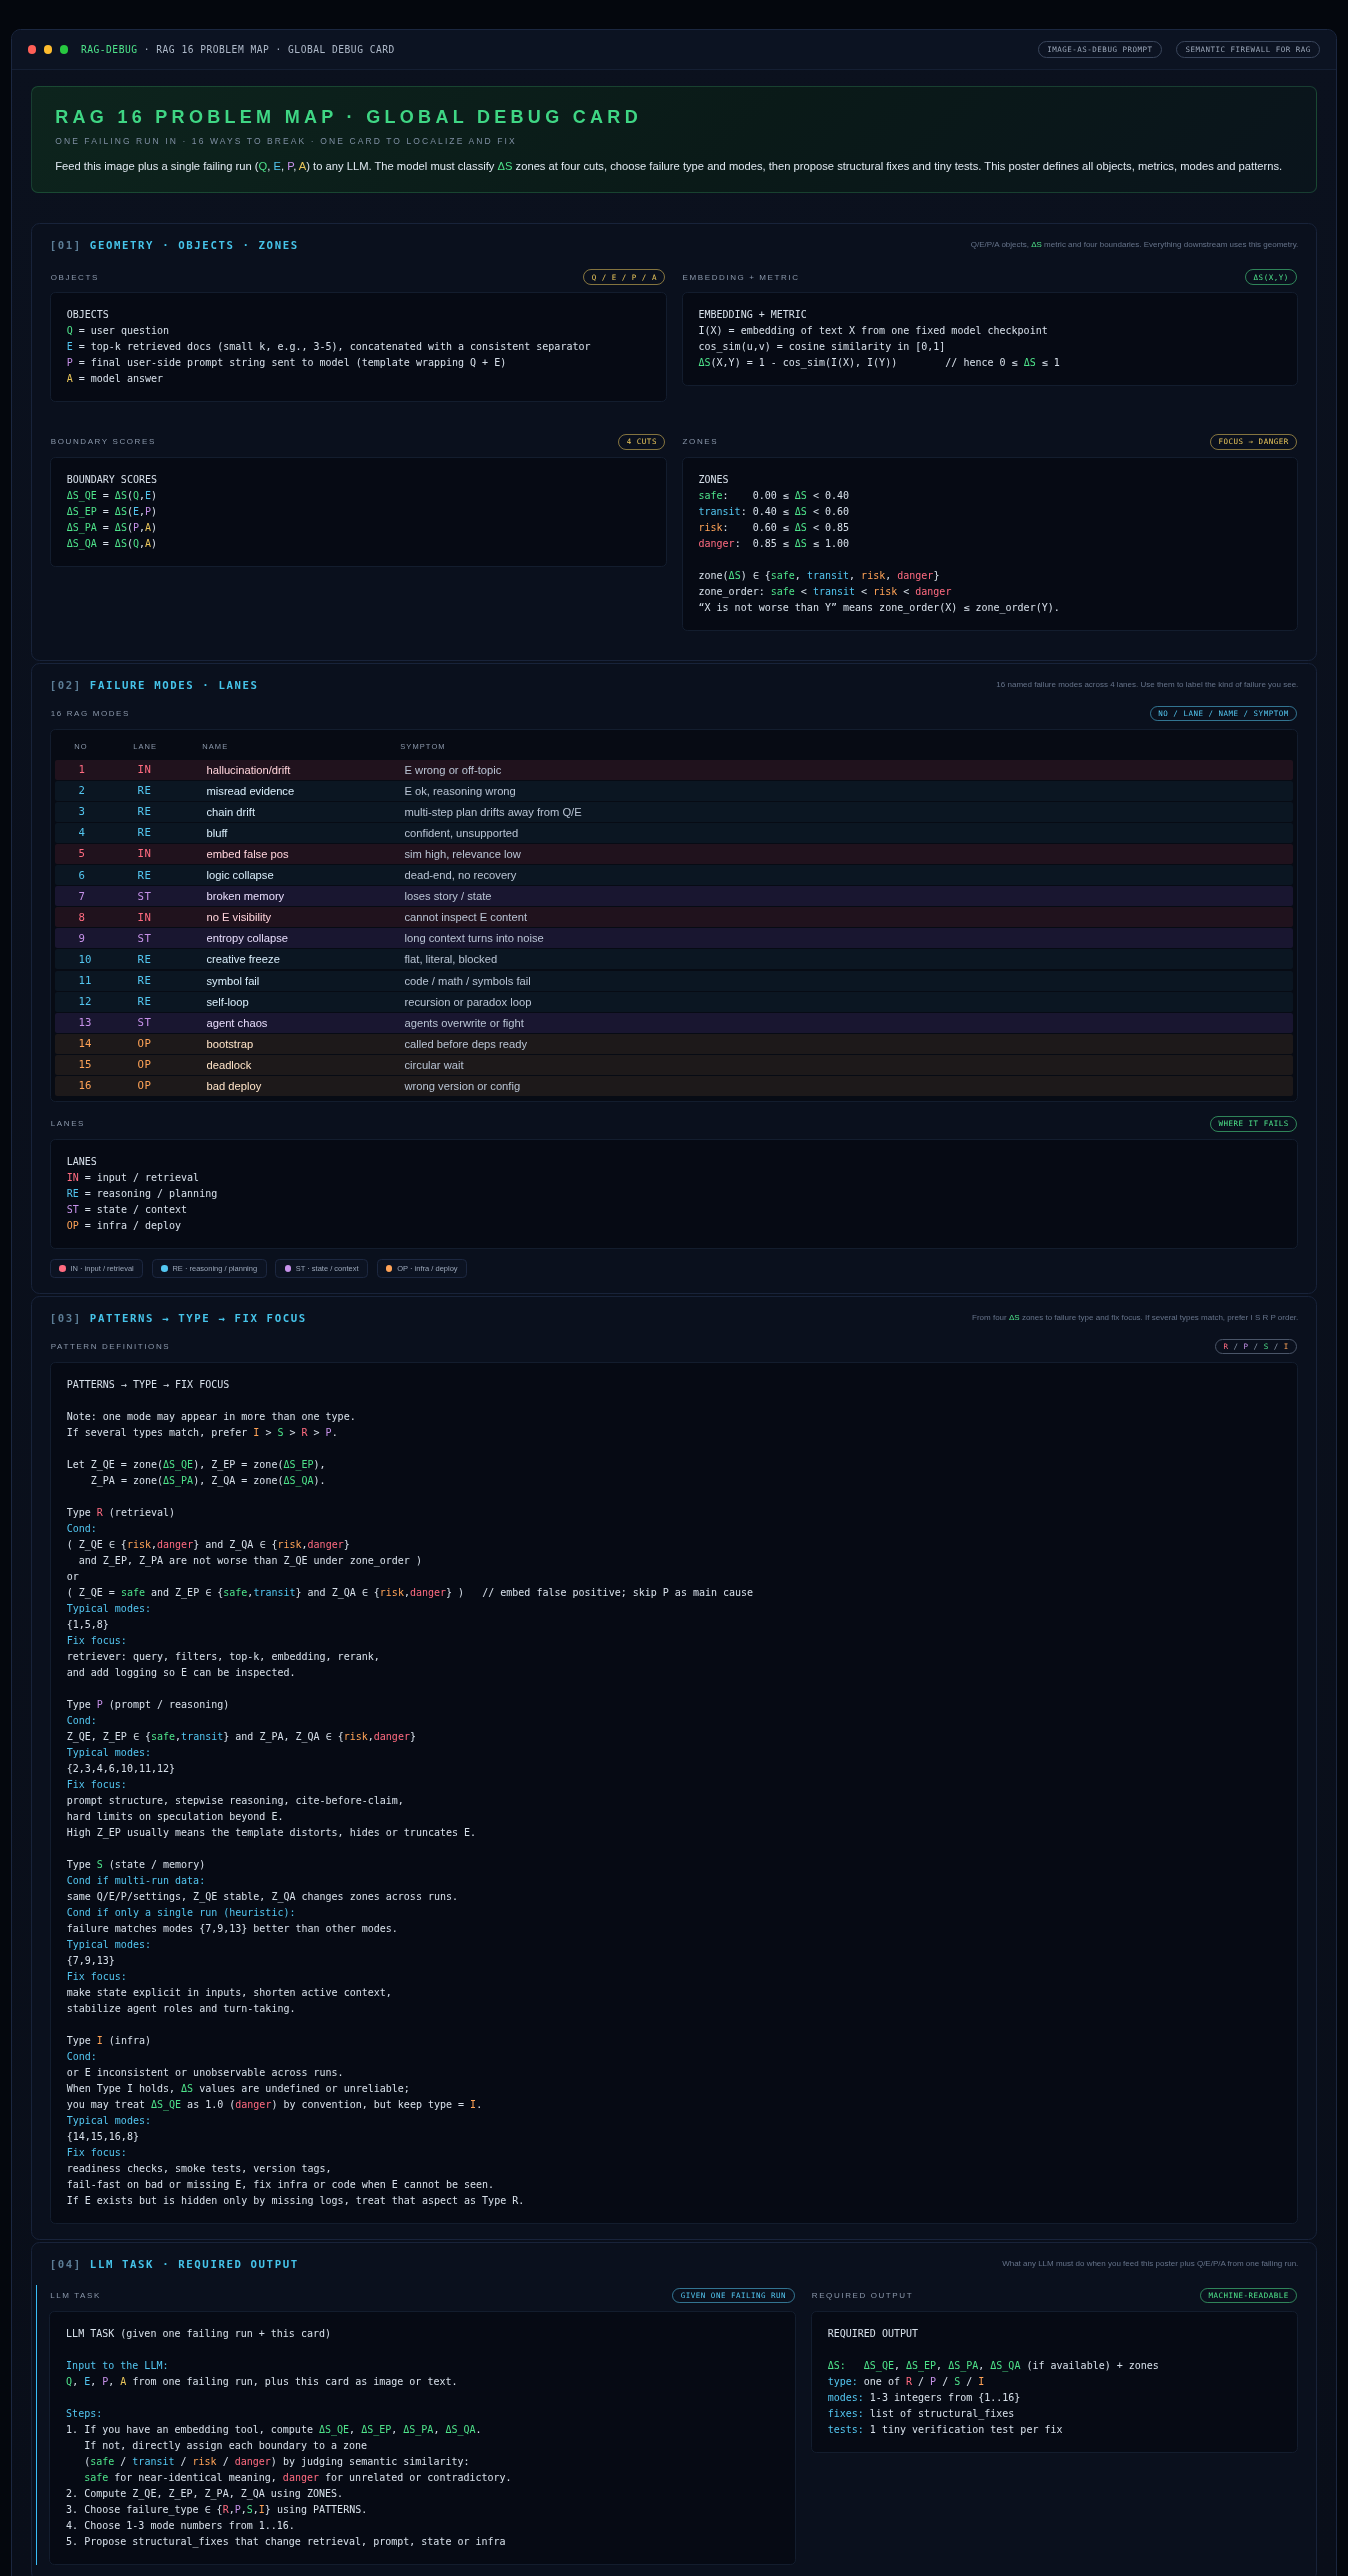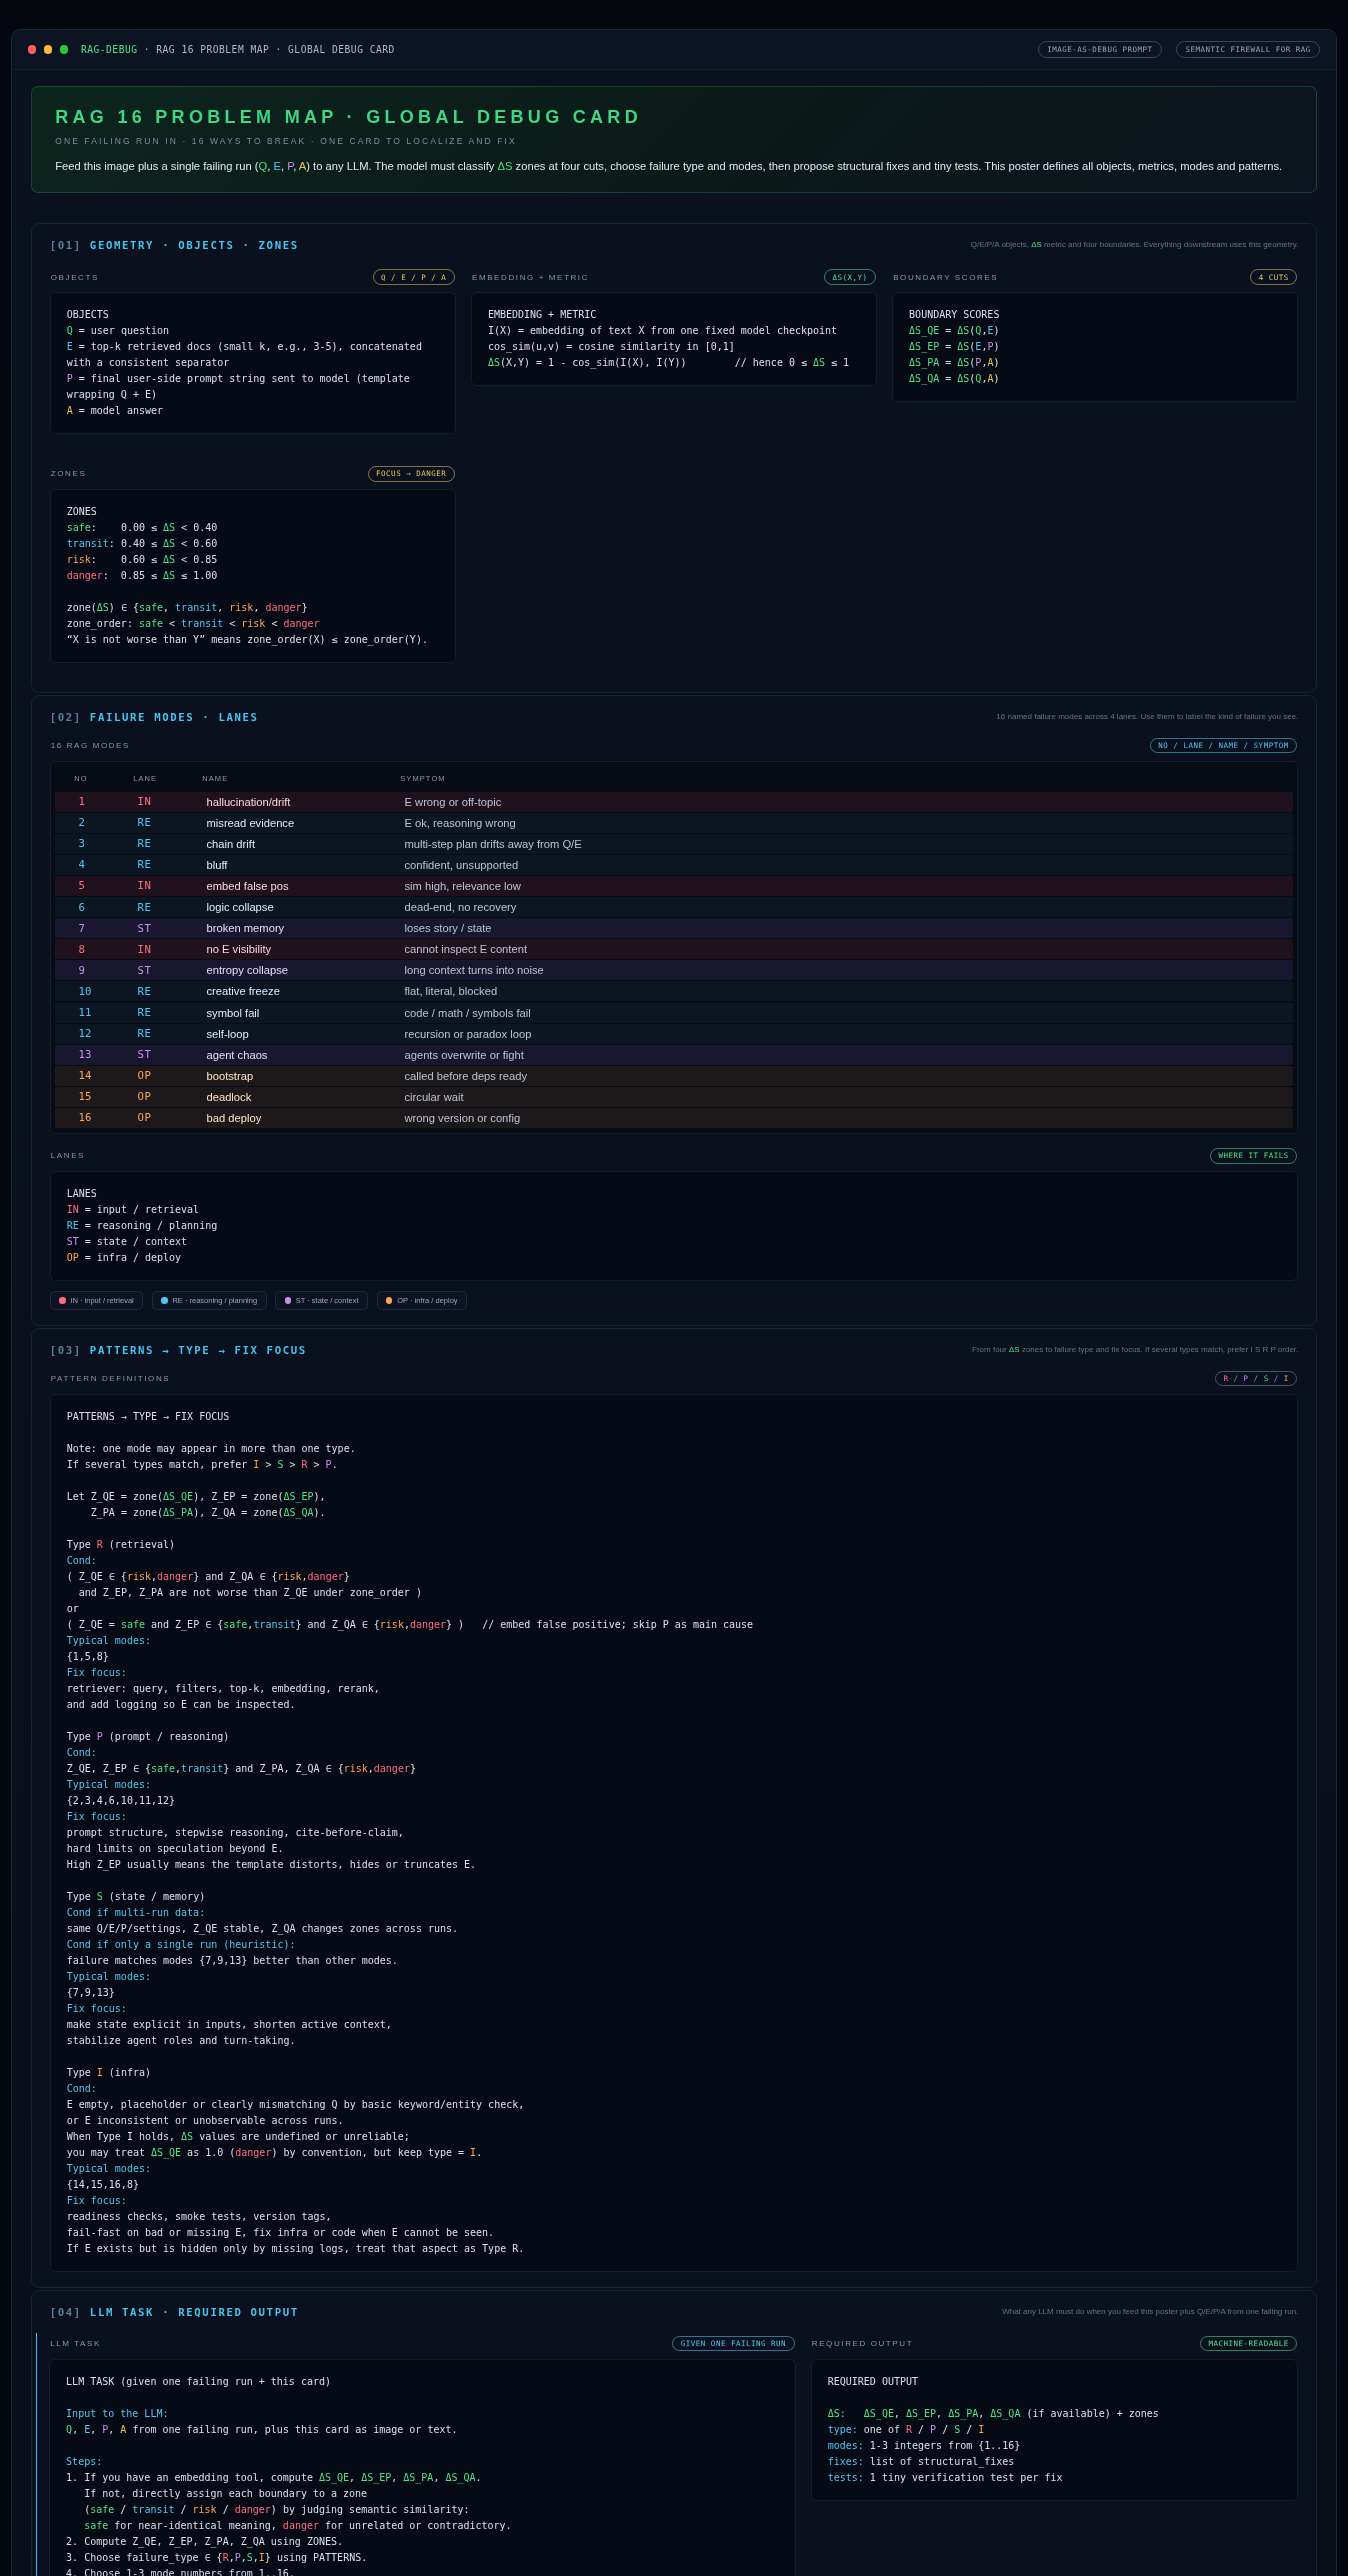--- a/index.html
+++ b/index.html
@@ -32,21 +32,21 @@
   .hero h1{font-size:18px;font-weight:600;letter-spacing:4.3px;color:#3fd684}
   .hero .sub{margin-top:8.5px;font-size:8.5px;letter-spacing:2.1px;color:#7f8fa3}
   .hero .lead{margin-top:14px;font-size:11.2px;color:var(--white)}
   
   .section{background:var(--card);border:0.5px solid var(--cardborder);border-radius:8.5px;
            padding:15px 18px;margin-bottom:2px}
   .sec-head{display:flex;justify-content:space-between;align-items:flex-start;margin-bottom:14px}
   .sec-title{font-family:"DejaVu Sans Mono",monospace;font-size:10.7px;letter-spacing:1.6px;color:#46c4ea;font-weight:bold}
   .sec-title .idx{color:#5c7d95}
   .sec-note{font-size:8px;color:var(--dim);text-align:right;max-width:342px;line-height:1.6}
-  .grid2{display:grid;grid-template-columns:1fr 1fr 1fr;grid-gap:15px}
+  .grid2{display:grid;grid-template-columns:1fr 1fr;grid-gap:15px}
   .grid204{display:grid;grid-template-columns:1.53fr 1fr;grid-gap:15px}
   .panel-head{display:flex;justify-content:space-between;align-items:center;margin:3.2px 1.1px 7.5px 1.1px}
   .panel-label{font-size:8px;letter-spacing:1.6px;color:var(--grey)}
   .pill{font-family:"DejaVu Sans Mono",monospace;font-size:7.5px;letter-spacing:0.5px;
         border:0.5px solid #4a5568;border-radius:534px;padding:2.1px 7.5px;color:var(--grey);white-space:nowrap}
   .pill-y{color:var(--yellow);border-color:rgba(233,198,91,.55)}
   .pill-g{color:var(--green);border-color:rgba(78,227,138,.55)}
   .pill-c{color:var(--cyan);border-color:rgba(83,198,240,.55)}
   .pill-multi{border-color:#4a5568}
   .codebox{background:var(--box);border:0.5px solid #131d2e;border-radius:5.3px;padding:14px 16px}
@@ -359,21 +359,20 @@
             <div class="code-line"><span class="c-c">Cond if only a single run (heuristic):</span></div>
             <div class="code-line"><span>failure matches modes {7,9,13} better than other modes.</span></div>
             <div class="code-line"><span class="c-c">Typical modes:</span></div>
             <div class="code-line"><span>{7,9,13}</span></div>
             <div class="code-line"><span class="c-c">Fix focus:</span></div>
             <div class="code-line"><span>make state explicit in inputs, shorten active context,</span></div>
             <div class="code-line"><span>stabilize agent roles and turn-taking.</span></div>
             <div class="code-line">&nbsp;</div>
             <div class="code-line"><span>Type </span><span class="c-o">I</span><span> (infra)</span></div>
             <div class="code-line"><span class="c-c">Cond:</span></div>
-            <div class="code-line"><span>E empty, placeholder or clearly mismatching Q by basic keyword/entity check,</span></div>
             <div class="code-line"><span>or E inconsistent or unobservable across runs.</span></div>
             <div class="code-line"><span>When Type I holds, </span><span class="c-g">ΔS</span><span> values are undefined or unreliable;</span></div>
             <div class="code-line"><span>you may treat </span><span class="c-g">ΔS_QE</span><span> as 1.0 (</span><span class="c-r">danger</span><span>) by convention, but keep type = </span><span class="c-o">I</span><span>.</span></div>
             <div class="code-line"><span class="c-c">Typical modes:</span></div>
             <div class="code-line"><span>{14,15,16,8}</span></div>
             <div class="code-line"><span class="c-c">Fix focus:</span></div>
             <div class="code-line"><span>readiness checks, smoke tests, version tags,</span></div>
             <div class="code-line"><span>fail-fast on bad or missing E, fix infra or code when E cannot be seen.</span></div>
             <div class="code-line"><span>If E exists but is hidden only by missing logs, treat that aspect as Type R.</span></div>
           </div>

